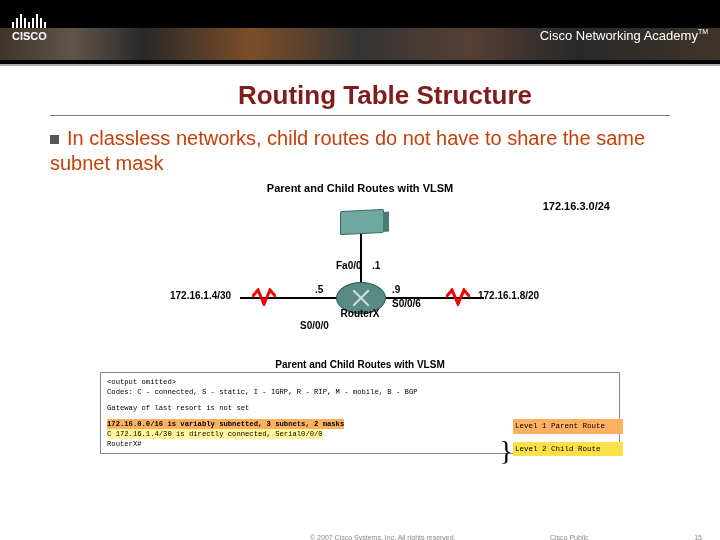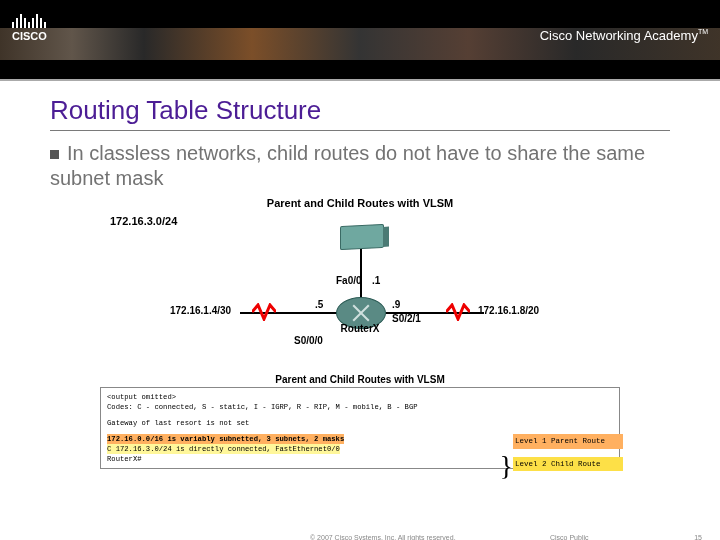--- a/index.html
+++ b/index.html
@@ -1,55 +1,55 @@
 <!DOCTYPE html>
 <html><head>
 <meta charset="utf-8">
 <style>
   * { box-sizing: border-box; margin: 0; padding: 0; }
   body { width: 720px; height: 540px; font-family: Arial, Helvetica, sans-serif; background: #fff; position: relative; overflow: hidden; }
 
   
-  .banner { height: 81px; background: #000; position: relative; display: flex; align-items: center; }
+  .banner { height: 66px; background: #000; position: relative; display: flex; align-items: center; }
   .banner-photo { position: absolute; left: 0; right: 0; top: 28px; height: 32px; background: linear-gradient(90deg,#5a4a3a 0%,#8a7a6a 10%,#3a3a3a 20%,#b0703a 35%,#4a4a4a 50%,#7a5a4a 65%,#3a3a3a 80%,#5a4a3a 100%); opacity: 0.7; }
   .logo { position: absolute; left: 12px; top: 12px; display: flex; flex-direction: column; align-items: center; z-index: 2; }
   .logo-bars { display: flex; gap: 2px; align-items: flex-end; height: 16px; }
   .logo-bars span { width: 2px; background: #fff; }
   .logo-text { color: #fff; font-size: 11px; font-weight: bold; margin-top: 2px; letter-spacing: 0px; }
   .academy { position: absolute; right: 12px; top: 28px; color: #fff; font-size: 13px; z-index: 2; }
   .academy .tm { font-size: 7px; vertical-align: top; }
   .banner-rule { position: absolute; left: 0; right: 0; bottom: 0; height: 2px; background: #aaa; }
 
   
-  .title { color: #4c1d95; font-size: 26px; font-weight: normal; margin: 14px 0 4px 50px; }
+  .title { color: #7f1d1d; font-size: 26px; font-weight: bold; margin: 14px 0 4px 50px; text-align: center; }
   .title-rule { height: 1px; background: #7a7a7a; margin: 0 50px 10px 50px; }
 
   
-  .bullet { font-size: 20px; color: #737373; margin: 0 40px 0 50px; line-height: 1.25; }
+  .bullet { font-size: 20px; color: #c2410c; margin: 0 40px 0 50px; line-height: 1.25; }
   .bullet .sq { display: inline-block; width: 9px; height: 9px; background: #555; margin-right: 8px; vertical-align: 1px; }
 
   
   .diagram { position: relative; width: 500px; height: 175px; margin: 6px auto 0; }
   .diag-title { position: absolute; top: 0; left: 0; right: 0; text-align: center; font-size: 11px; font-weight: bold; }
   .switch { position: absolute; top: 28px; left: 230px; width: 44px; height: 24px; background: #6fa8a0; border: 1px solid #3a6a64; border-radius: 2px; transform: skewY(-3deg); }
   .switch::after { content: ''; position: absolute; right: -6px; top: 2px; width: 6px; height: 20px; background: #4a7a74; }
-  .net-top { position: absolute; top: 20px; left: 0; right: 0; text-align: left; font-size: 11px; font-weight: bold; }
+  .net-top { position: absolute; top: 20px; left: 0; right: 0; text-align: right; font-size: 11px; font-weight: bold; }
   .router { position: absolute; top: 100px; left: 226px; width: 50px; height: 32px; background: #5a8a84; border-radius: 50%/50%; border: 1px solid #2a5a54; display: flex; align-items: center; justify-content: center; }
   .router-x { position: absolute; width: 18px; height: 18px; }
   .router-x::before, .router-x::after { content: ''; position: absolute; left: 8px; top: -2px; width: 2px; height: 22px; background: #d0e0de; }
   .router-x::before { transform: rotate(45deg); }
   .router-x::after { transform: rotate(-45deg); }
   .router-lbl { position: absolute; top: 126px; left: 0; right: 0; text-align: center; font-size: 10px; font-weight: bold; color: #000; }
 
   .lbl { position: absolute; font-size: 10px; font-weight: bold; }
   .fa00 { top: 78px; left: 226px; }
   .dot1 { top: 78px; left: 262px; }
   .dot5 { top: 102px; left: 205px; }
   .dot9 { top: 102px; left: 282px; }
-  .s000 { top: 138px; left: 184px; }
+  .s000 { top: 138px; left: 190px; }
   .s001 { top: 116px; left: 282px; }
   .left-net  { top: 108px; left: 60px; }
   .right-net { top: 108px; left: 368px; }
 
   .line-v { position: absolute; left: 250px; top: 52px; width: 2px; height: 50px; background: #000; }
   .line-h1 { position: absolute; left: 130px; top: 115px; width: 98px; height: 2px; background: #000; }
   .line-h2 { position: absolute; left: 276px; top: 115px; width: 98px; height: 2px; background: #000; }
   .zig { position: absolute; width: 24px; height: 18px; }
   .zig svg { width: 100%; height: 100%; }
   .zig1 { top: 106px; left: 142px; }
@@ -120,35 +120,35 @@
       </svg></div>
   <div class="router">
       <div class="router-x"></div>
     </div>
   <div class="router-lbl">RouterX</div>
   <div class="lbl fa00">Fa0/0</div>
   <div class="lbl dot1">.1</div>
   <div class="lbl dot5">.5</div>
   <div class="lbl dot9">.9</div>
   <div class="lbl s000">S0/0/0</div>
-  <div class="lbl s001">S0/2/1</div>
+  <div class="lbl s001">S0/0/6</div>
   <div class="lbl left-net">172.16.1.4/30</div>
   <div class="lbl right-net">172.16.1.8/20</div>
 </div>
 
 <div class="rt-wrap">
   <div class="rt-title">Parent and Child Routes with VLSM</div>
   <div class="rt-box">
     <div>&lt;output omitted&gt;</div>
     <div>Codes: C - connected, S - static, I - IGRP, R - RIP, M - mobile, B - BGP</div>
     <div style="height:6px"></div>
     <div>Gateway of last resort is not set</div>
     <div style="height:6px"></div>
     <div><span class="hl-orange">     172.16.0.0/16 is variably subnetted, 3 subnets, 2 masks</span></div>
-    <div><span class="hl-yellow">C       172.16.3.0/24 is directly connected, FastEthernet0/0</span></div>
+    <div><span class="hl-yellow">C       172.16.1.4/30 is directly connected, Serial0/0/0</span></div>
     <div>RouterX#</div>
     <div class="brace">}</div>
     <div class="rt-labels">
       <div class="lab lab1">Level 1 Parent Route</div>
       <div class="lab lab2">Level 2 Child Route</div>
     </div>
   </div>
 </div>
 
 <div class="footer">

